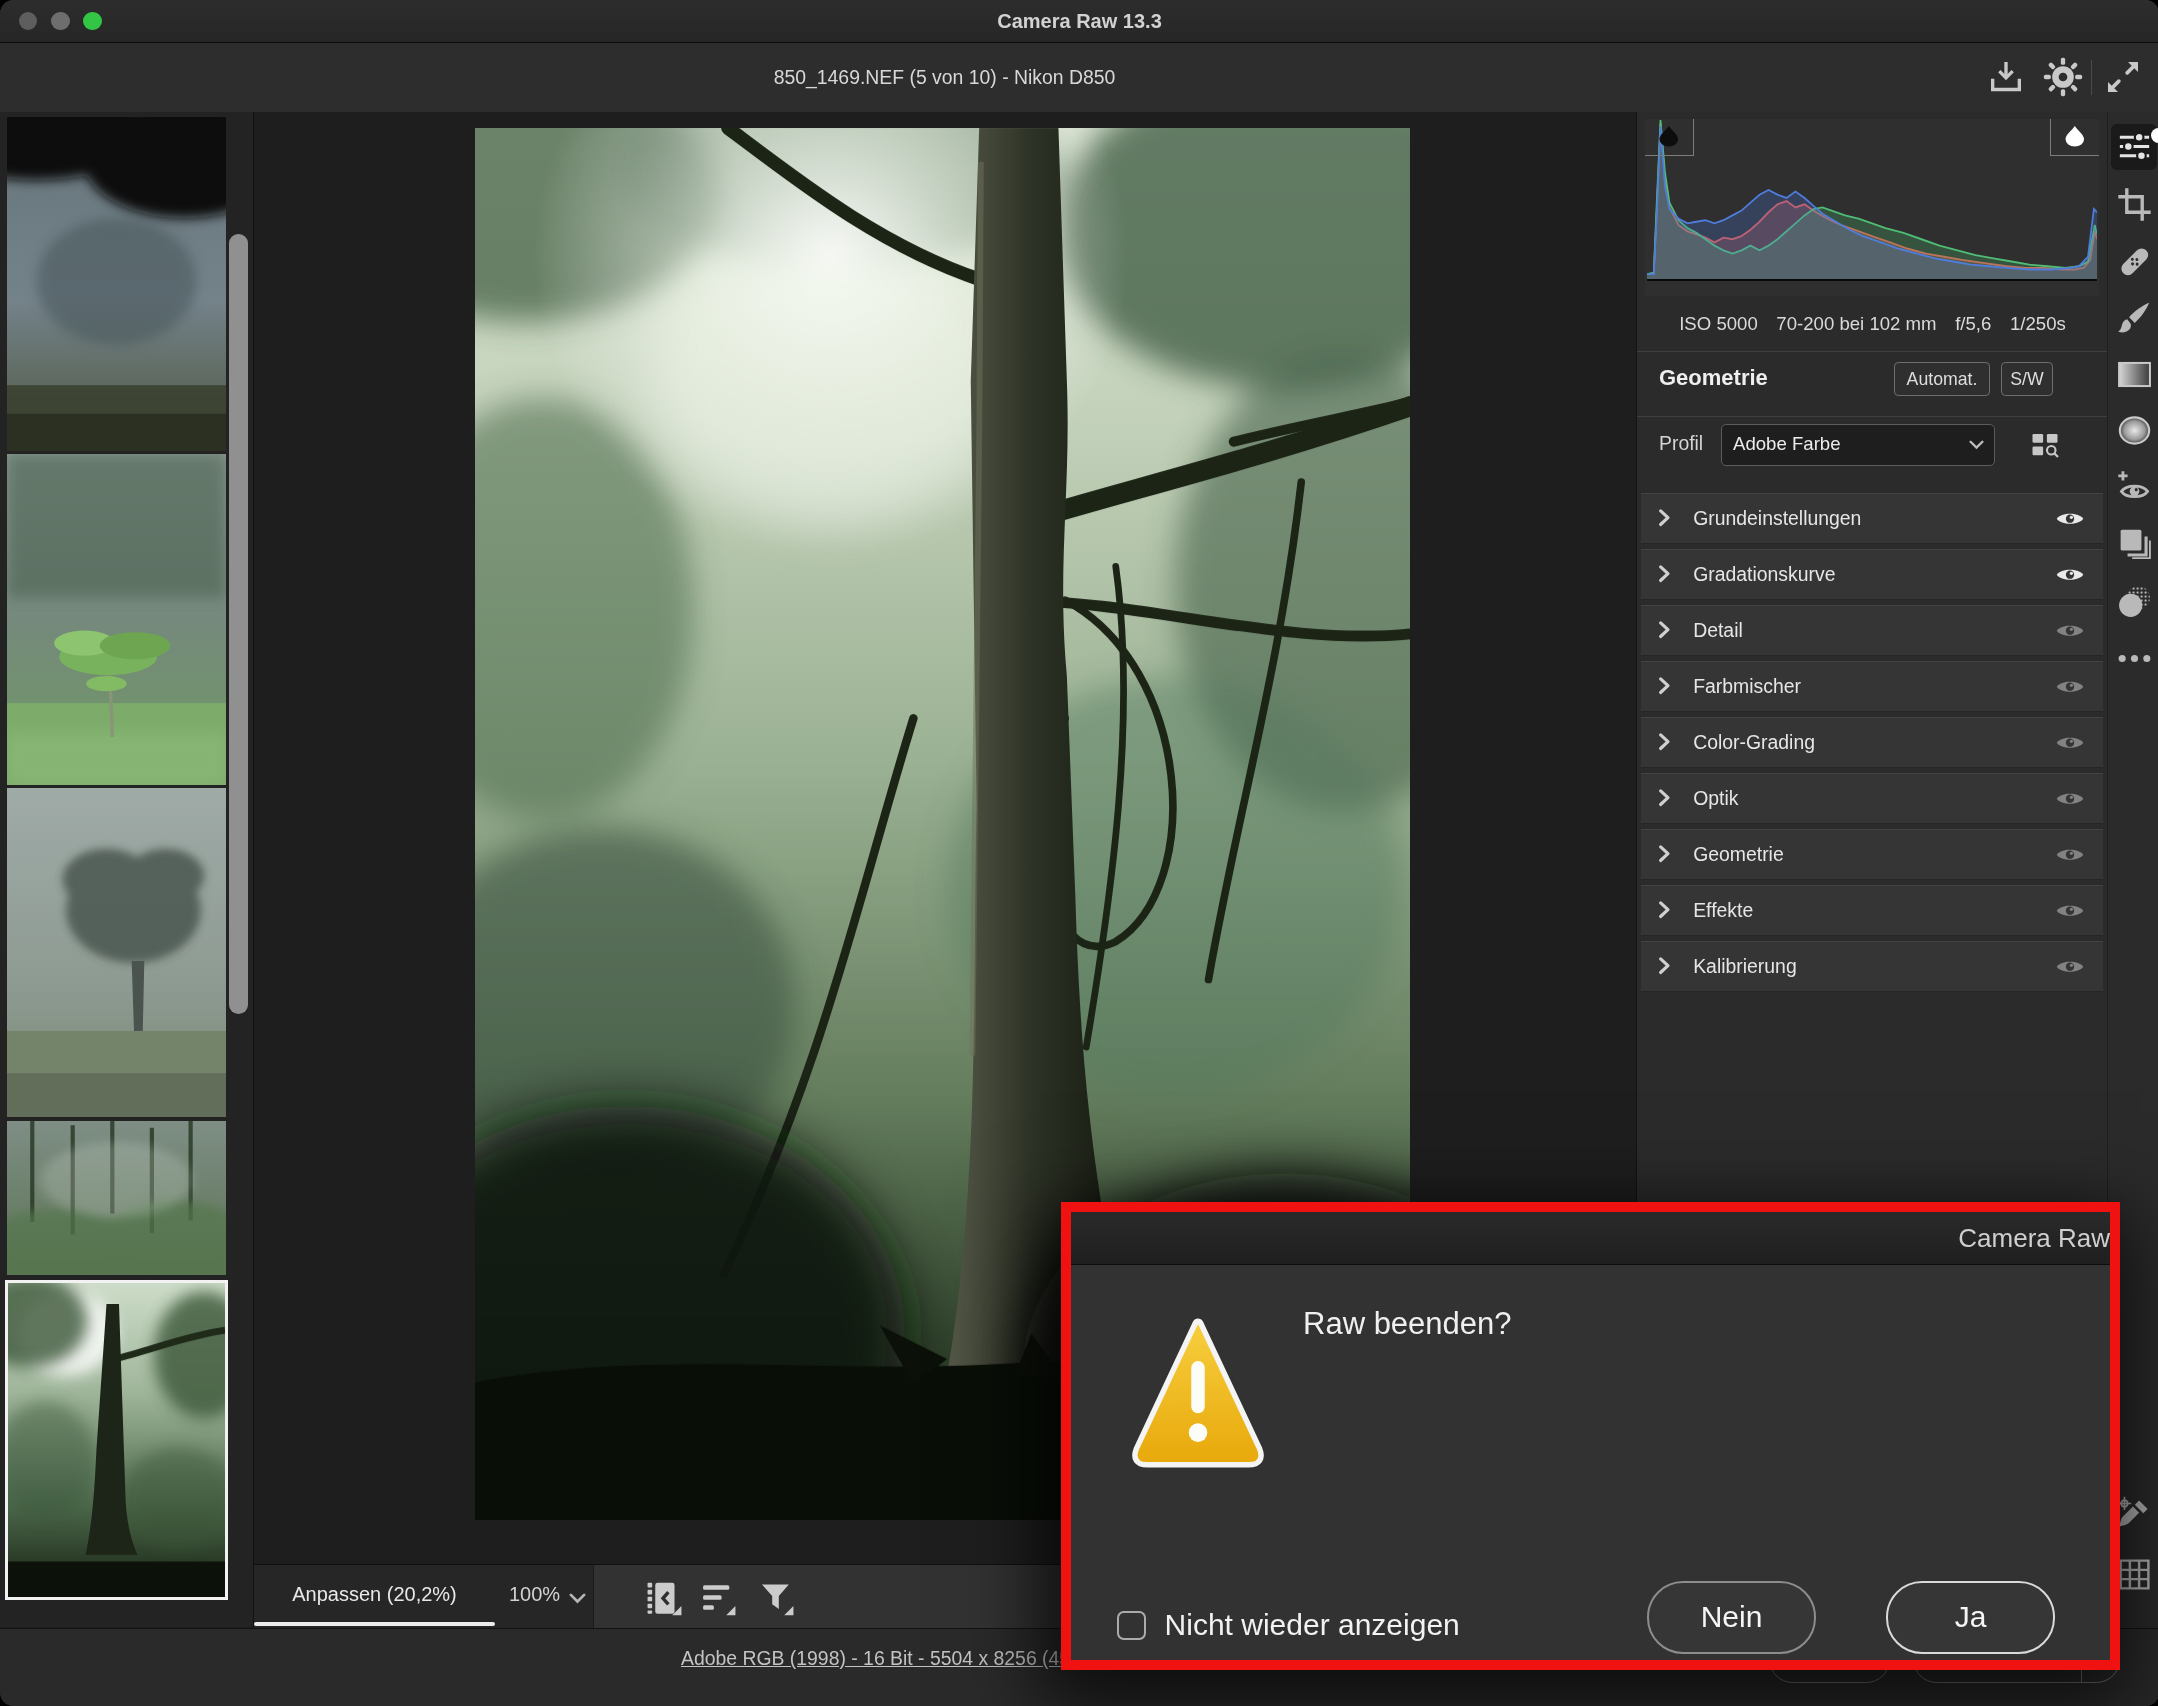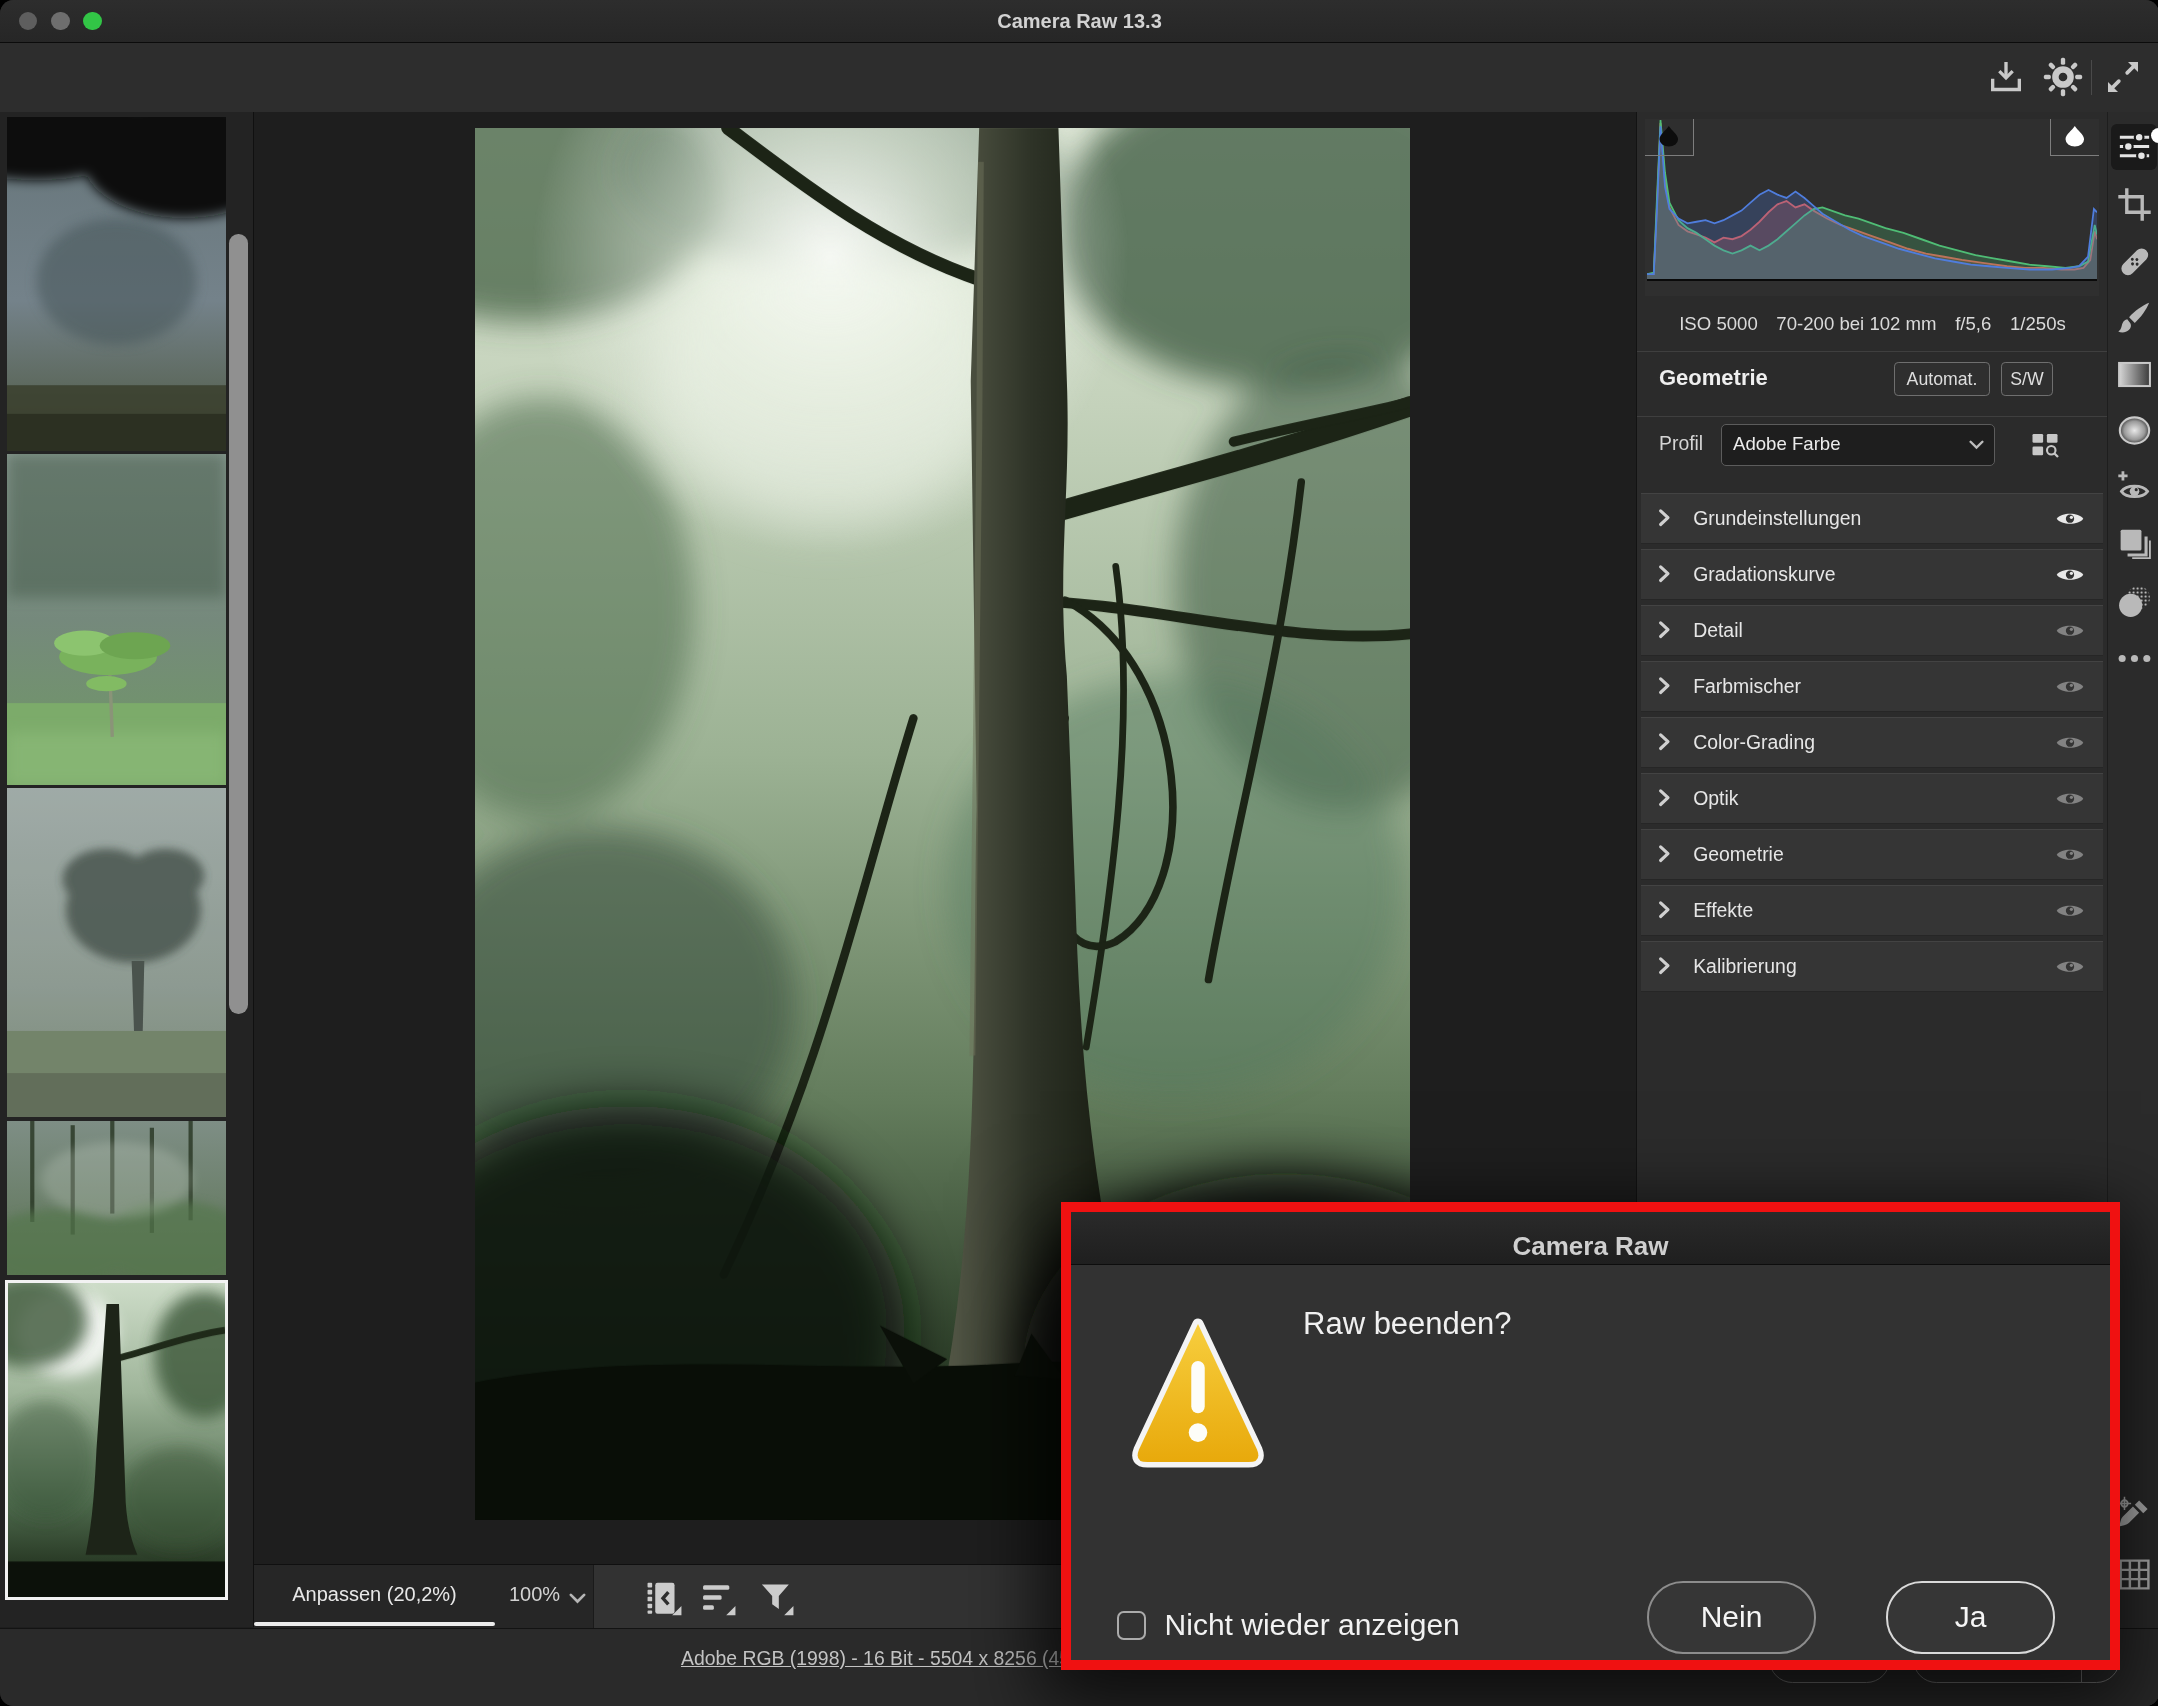--- a/index.html
+++ b/index.html
@@ -106,21 +106,21 @@
   .bb-open{left:1913px;width:207px;padding-right:37px;}
   .bb-open .open-chev{position:absolute;right:0;top:0;width:37px;height:100%;border-left:0.8px solid #787878;}
   .bb-open .open-chev svg{position:absolute;left:11px;top:17.7px;width:14.3px;height:9.3px;color:#a9a9a9;}
 
   
   .dialog{position:absolute;left:1061px;top:1202px;width:1059px;height:468px;box-sizing:border-box;
           border:10px solid #f01111;background:#323232;z-index:50;
           box-shadow:0 29.5px 80px 21px rgba(0,0,0,0.55), -17px 8.4px 51px rgba(0,0,0,0.35);}
   .dlg-titlebar{position:absolute;left:0;top:0;width:100%;height:52px;background:linear-gradient(#2a2a2a,#1f1f1f);
                 border-bottom:1.7px solid #0d0d0d;cursor:move;}
-  .dlg-title{width:100%;height:52px;line-height:52px;text-align:center;color:#cfcfcf;font-size:26px;font-weight:bold;margin-top:8px;}
+  .dlg-title{width:100%;height:52px;line-height:52px;text-align:right;color:#cfcfcf;font-size:26px;font-weight:normal;}
   .dlg-warning{position:absolute;left:52px;top:100px;width:150px;height:162px;}
   .dlg-msg{position:absolute;left:232px;top:91px;width:742px;color:#f0f0f0;font-size:31px;line-height:41px;}
   .dlg-check-row{position:absolute;left:46px;top:396px;display:flex;align-items:center;gap:18.6px;cursor:pointer;text-align:center;}
   .dlg-checkbox{width:29px;height:29px;border:2.5px solid #ababab;border-radius:6.7px;box-sizing:border-box;background:transparent;}
   .dlg-check-label{color:#f2f2f2;font-size:30px;}
   .dlg-btn{position:absolute;top:369px;width:169px;height:73px;border-radius:36px;box-sizing:border-box;
            color:#f5f5f5;font-size:30px;line-height:67px;text-align:center;cursor:pointer;background:rgba(255,255,255,0.02);}
   .dlg-no{left:576px;border:2.5px solid #8d8d8d;}
   .dlg-yes{left:815px;border:2.5px solid #dadada;}
 </style>
@@ -298,20 +298,21 @@
 <div class="window">
 
   <div class="titlebar">
     <div class="tl red"></div>
     <div class="tl yellow"></div>
     <div class="tl green"></div>
     <div class="win-title">Camera Raw 13.3</div>
   </div>
 
   <div class="toolbar-top">
+    <div class="doc-title">850_1469.NEF (5 von 10) - Nikon D850</div>
     <div class="tb-icon" style="left:1986px"><svg viewBox="0 0 48 48" width="40" height="40">
           <use href="#i-download"></use>
         </svg></div>
     <div class="tb-icon" style="left:2043px"><svg viewBox="0 0 48 48" width="40" height="40">
           <use href="#i-gear"></use>
         </svg></div>
     <div class="tb-sep"></div>
     <div class="tb-icon" style="left:2103px"><svg viewBox="0 0 48 48" width="40" height="40">
           <use href="#i-expand"></use>
         </svg></div>

